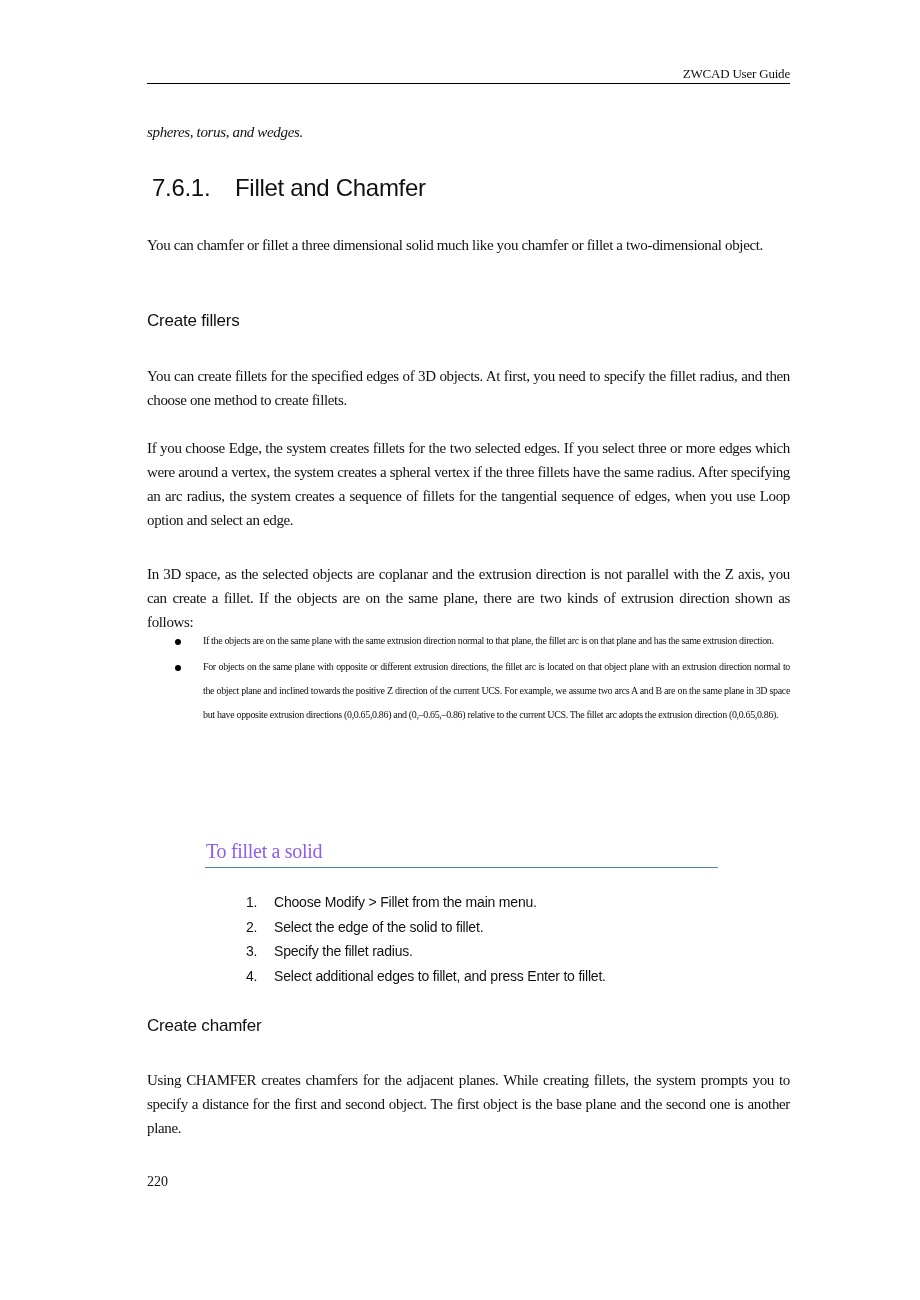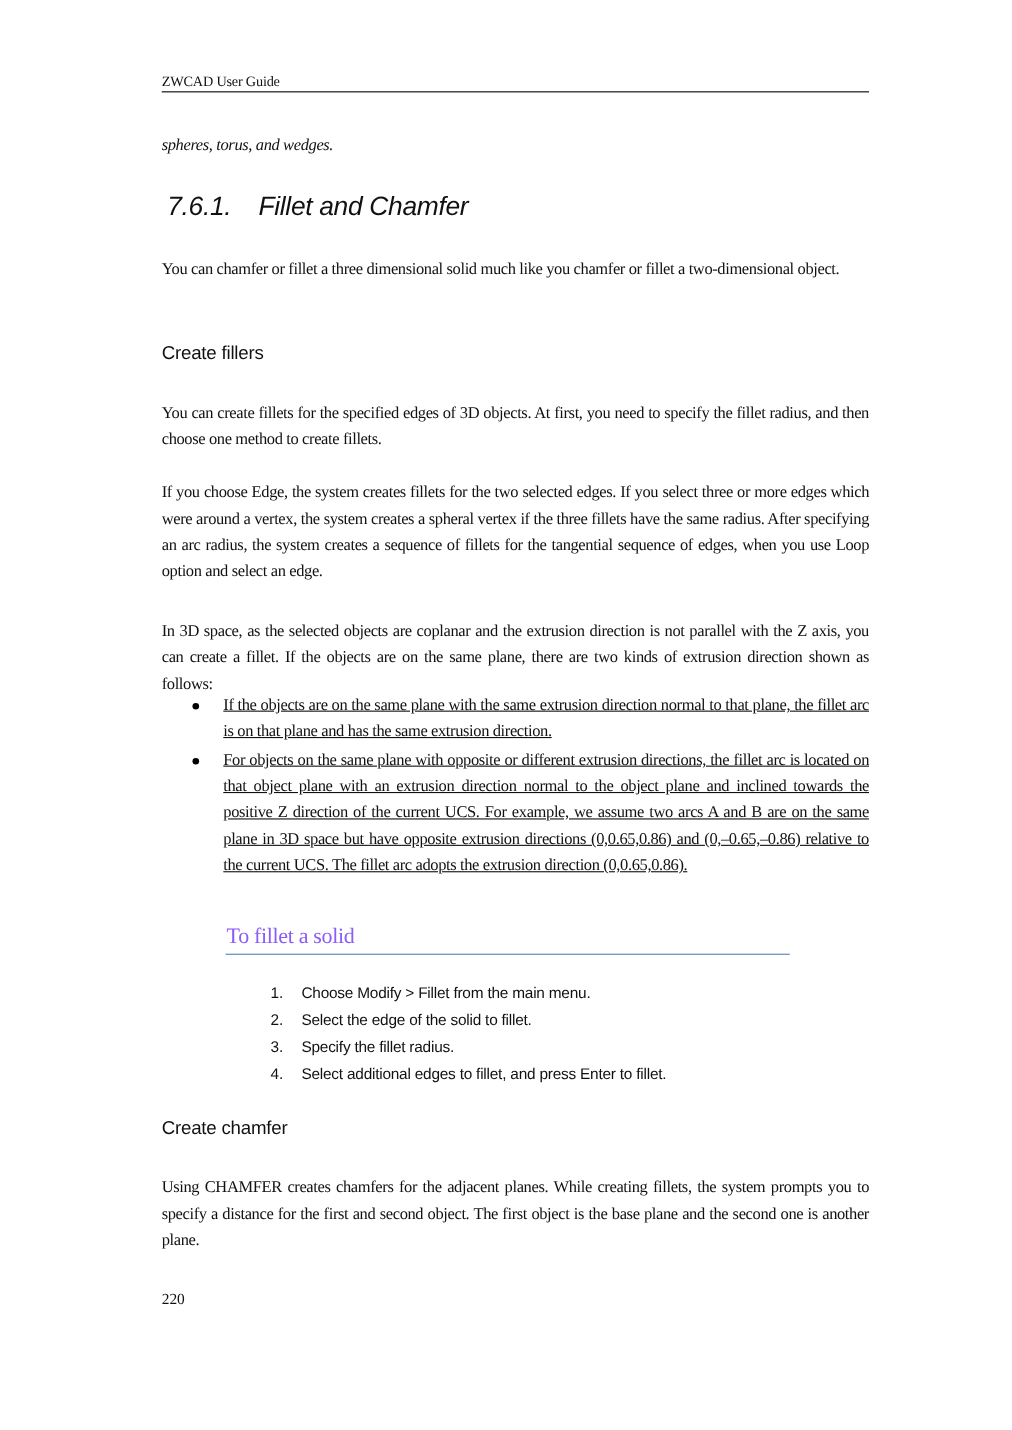--- a/index.html
+++ b/index.html
@@ -1,26 +1,26 @@
 <!DOCTYPE html>
 <html><head>
   <meta charset="utf-8">
   <style>
     html, body { margin: 0; padding: 0; background: #ffffff; }
     body { width: 920px; height: 1300px; position: relative; overflow: hidden; color: #111; }
     .serif { font-family: "Liberation Serif", "DejaVu Serif", serif; }
     .sans { font-family: "Liberation Sans", "DejaVu Sans", sans-serif; }
     .abs { position: absolute; }
-    .header { left: 147px; top: 66px; width: 643px; text-align: left; font-size: 13px; letter-spacing: -0.2px; }
+    .header { left: 147px; top: 66px; width: 643px; text-align: right; font-size: 13px; letter-spacing: -0.2px; }
     .header-rule { left: 147px; top: 83px; width: 643px; height: 0; border-top: 1.4px solid #000; }
     .para { left: 147px; width: 643px; font-size: 15px; line-height: 24px; text-align: justify; letter-spacing: -0.35px; }
-    .h2 { left: 152px; top: 174px; font-size: 24px; letter-spacing: -0.3px; font-style: italic; }
+    .h2 { left: 152px; top: 174px; font-size: 24px; letter-spacing: -0.3px; }
     .h2 .num { display: inline-block; width: 83px; }
     .h3 { left: 147px; font-size: 17px; letter-spacing: -0.2px; }
-    .bullets { left: 147px; width: 643px; margin: 0; padding: 0; list-style: none; font-size: 15px; line-height: 24px; letter-spacing: -0.35px; text-decoration: underline; }
+    .bullets { left: 147px; width: 643px; margin: 0; padding: 0; list-style: none; font-size: 10px; line-height: 24px; letter-spacing: -0.35px; }
     .bullets li { position: relative; padding-left: 56px; text-align: justify; }
     .bullets li .dot { position: absolute; left: 28px; top: 10px; width: 6px; height: 6px; border-radius: 50%; background: #000; }
     .proc-title { left: 206px; top: 840px; font-size: 20px; color: #8b5cf6; letter-spacing: -0.3px; }
     .proc-rule { left: 205px; top: 867px; width: 513px; border-top: 1.5px solid #4f81bd; }
     .steps { left: 246px; top: 890px; margin: 0; padding: 0; list-style: none; font-size: 14px; line-height: 24.5px; letter-spacing: -0.2px; }
     .steps li { position: relative; padding-left: 28px; }
     .steps li .n { position: absolute; left: 0; top: 0; }
     .pagenum { left: 147px; top: 1174px; width: 643px; text-align: left; font-size: 14px; }
   </style>
 </head>

